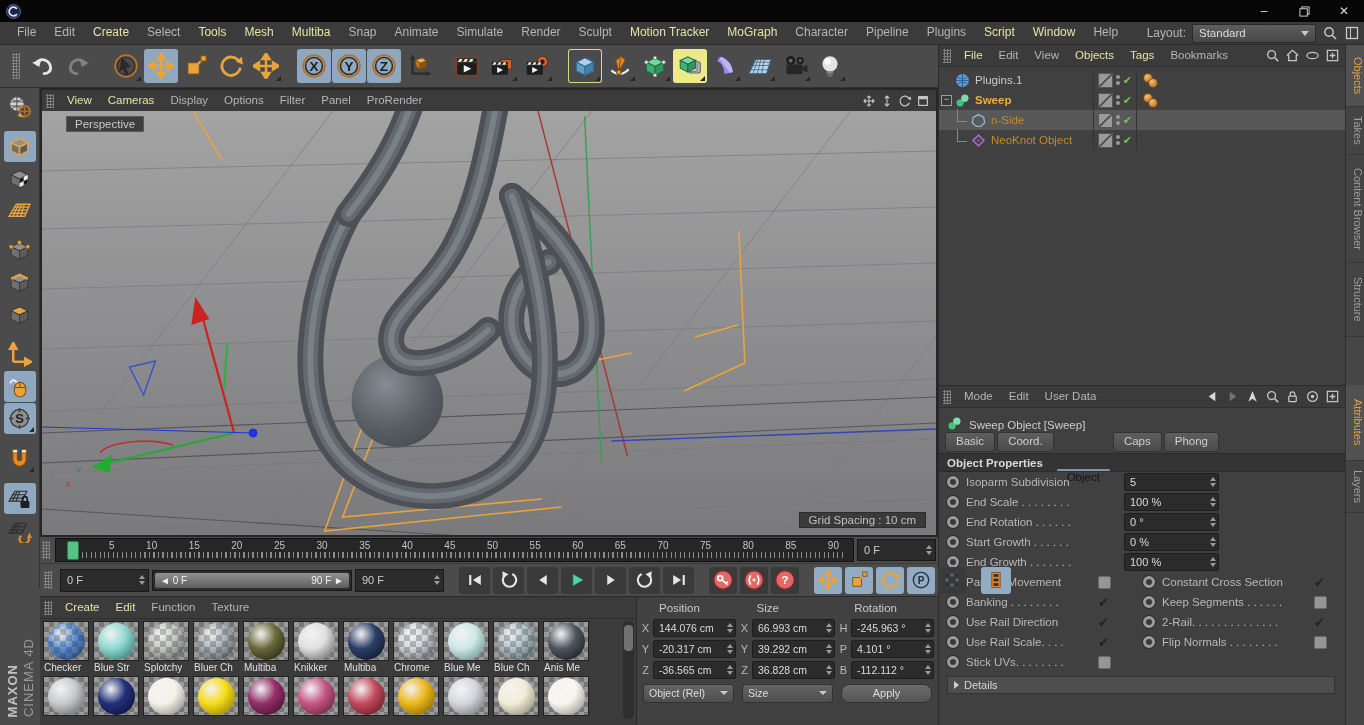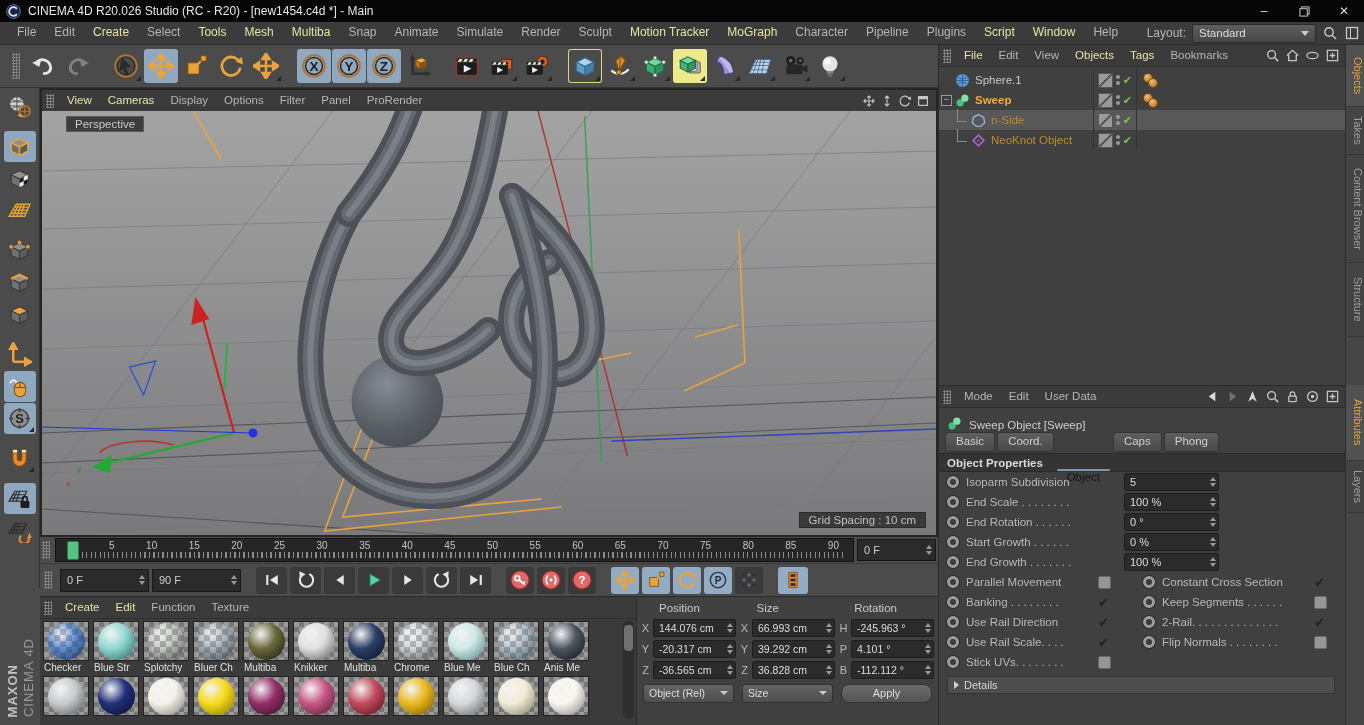--- a/index.html
+++ b/index.html
@@ -156,21 +156,20 @@
 
 <div id="app">
 
   <div id="titlebar">
     <span class="logo">
         <svg viewBox="0 0 16 16">
           <circle cx="8" cy="8" r="7.4" fill="#18264a" stroke="#5a76a8" stroke-width="1"></circle>
           <path d="M11.6 5.2 A4.6 4.6 0 1 0 11.6 10.8" fill="none" stroke="#dde4ee" stroke-width="1.9"></path>
         </svg>
       </span>
-    <span class="ttl">CINEMA 4D R20.026 Studio (RC - R20) - [new1454.c4d *] - Main</span>
     <div class="wbtns" id="winbtns">
         <div class="wbtn">–</div>
         <div class="wbtn">
           <svg width="11" height="11" viewBox="0 0 12 12">
             <rect x="3" y="1" width="8" height="8" fill="none" stroke="#ddd"></rect>
             <rect x="1" y="3" width="8" height="8" fill="#060606" stroke="#ddd"></rect>
           </svg>
         </div>
         <div class="wbtn">✕</div>
       </div>
@@ -797,21 +796,21 @@
     </div>
     <div id="omtree">
         <div class="om-row">
           <div class="om-ind" style="width:16px;"></div>
           <span class="oicon">
             <svg viewBox="0 0 14 14">
               <circle cx="7" cy="7" r="6" fill="#5b9bd8"></circle>
               <path d="M1 7 H13 M7 1 V13 M2.5 3.5 C5 6 9 6 11.5 3.5 M2.5 10.5 C5 8 9 8 11.5 10.5" stroke="#2a5a8a" stroke-width="0.8" fill="none"></path>
             </svg>
           </span>
-          <span class="nm nm-normal">Sphere.1</span>
+          <span class="nm nm-normal">Plugins.1</span>
           <span class="om-spacer"></span>
           <span class="om-tg">
             <span class="lyr"></span>
             <span class="vdots">
               <i></i>
               <i></i>
             </span>
             <span class="okc">✔</span>
           </span>
           <span class="om-tags">
@@ -1129,20 +1128,26 @@
 
   <div id="transport">
       <span class="handle" style="height:18px;"></span>
       <div class="spin">
         <span>0 F</span>
         <span class="st">
           <i class="up"></i>
           <i class="dnn"></i>
         </span>
       </div>
+      <div id="range">
+        <div class="bar">
+          <span>◄ 0 F</span>
+          <span>90 F ►</span>
+        </div>
+      </div>
       <div class="spin">
         <span>90 F</span>
         <span class="st">
           <i class="up"></i>
           <i class="dnn"></i>
         </span>
       </div>
       <span class="tgaph"></span>
       <div class="pbt">
         <svg viewBox="0 0 24 24">

